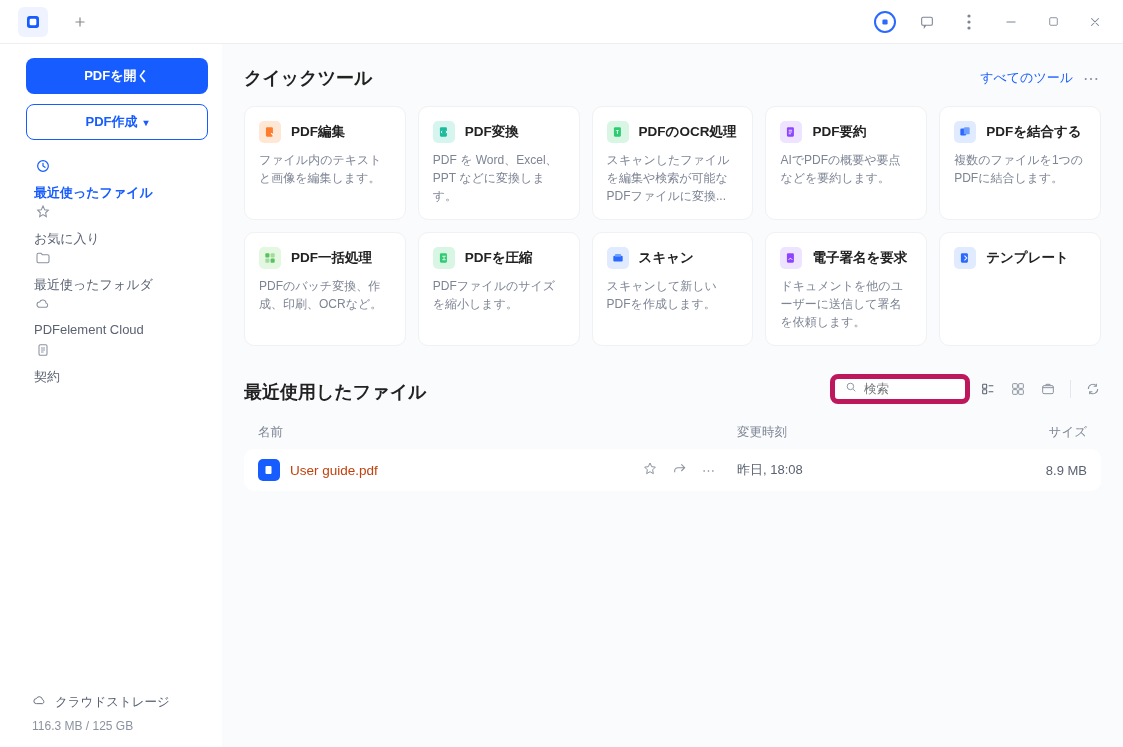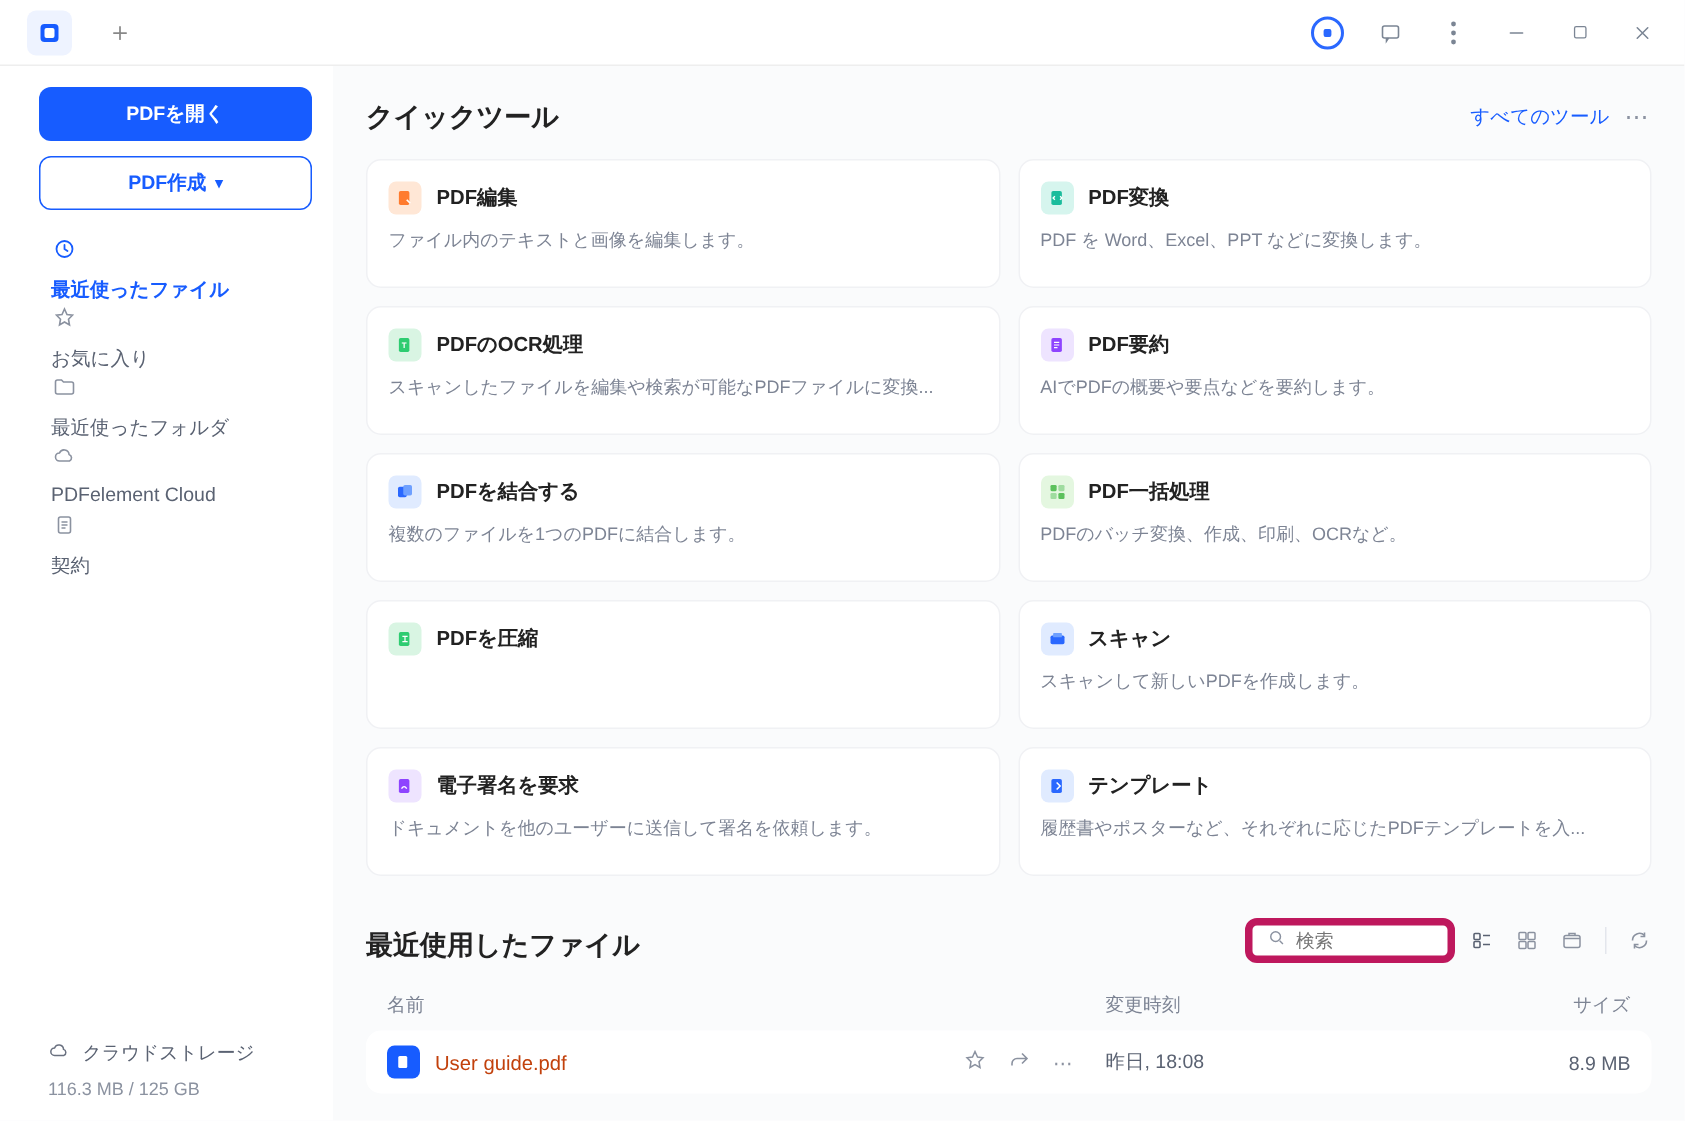--- a/index.html
+++ b/index.html
@@ -132,21 +132,21 @@
     color: #222;
   }
   .all-tools {
     display: flex; align-items: center; gap: 10px;
     color: #175cff; font-size: 13px; font-weight: 500;
   }
   .dots-more { color: #8b92a0; cursor: pointer; font-size: 16px; letter-spacing:2px;}
 
   .tools-grid {
     display: grid;
-    grid-template-columns: repeat(2, 1fr);
+    grid-template-columns: repeat(5, 1fr);
     gap: 12px;
     margin-bottom: 28px;
   }
   .tool-card {
     background: #fff;
     border-radius: 10px;
     padding: 14px 14px 14px;
     cursor: pointer;
     border: 1px solid #f0f1f4;
     min-height: 86px;
@@ -437,20 +437,21 @@
         <div class="tool-card">
           <div class="th">
             <div class="tool-icon" style="background:#d9f5e3;">
               <svg width="14" height="14" viewBox="0 0 24 24">
                   <rect x="5" y="4" width="12" height="16" rx="2" fill="#2ecc71"></rect>
                   <path d="M9 9h6M9 15h6M12 9v6" stroke="#fff" stroke-width="1.4"></path>
                 </svg>
             </div>
             <div class="tool-title">PDFを圧縮</div>
           </div>
+          <div class="tool-desc">PDFファイルのサイズを縮小します。</div>
         </div>
 
         <div class="tool-card">
           <div class="th">
             <div class="tool-icon" style="background:#e0ebff;">
               <svg width="14" height="14" viewBox="0 0 24 24">
                   <rect x="4" y="8" width="16" height="10" rx="2" fill="#2a68ff"></rect>
                   <rect x="7" y="5" width="10" height="5" rx="1" fill="#6ea0ff"></rect>
                 </svg>
             </div>
@@ -475,21 +476,20 @@
         <div class="tool-card">
           <div class="th">
             <div class="tool-icon" style="background:#e0ebff;">
               <svg width="14" height="14" viewBox="0 0 24 24">
                   <rect x="5" y="4" width="12" height="16" rx="2" fill="#2a68ff"></rect>
                   <path d="M11 8l4 4-4 4" stroke="#fff" stroke-width="1.8" fill="none"></path>
                 </svg>
             </div>
             <div class="tool-title">テンプレート</div>
           </div>
-          <div class="tool-desc">履歴書やポスターなど、それぞれに応じたPDFテンプレートを入...</div>
         </div>
       </div>
 
       <div class="recent-head">
         <div class="section-title">最近使用したファイル</div>
         <div class="recent-tools">
           <div class="search-box">
             <span>
               <svg width="13" height="13" viewBox="0 0 24 24">
                   <circle cx="10" cy="10" r="6" fill="none" stroke="#8b92a0" stroke-width="1.8"></circle>

